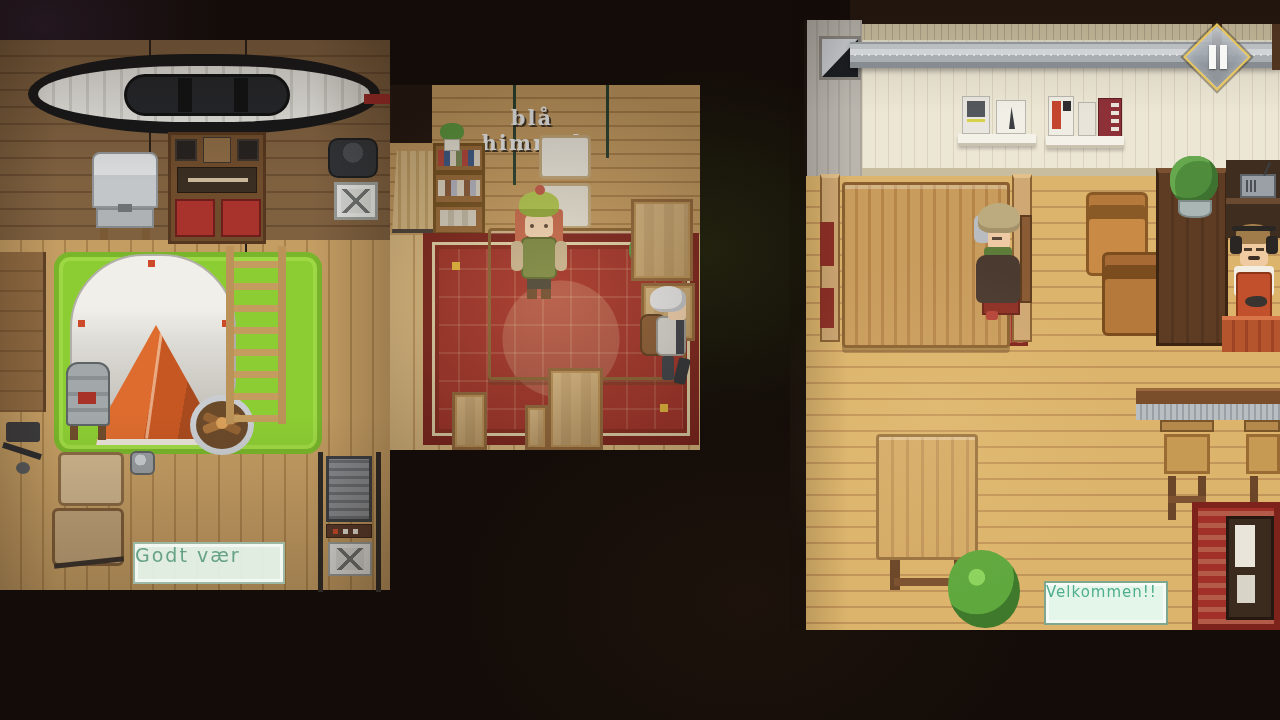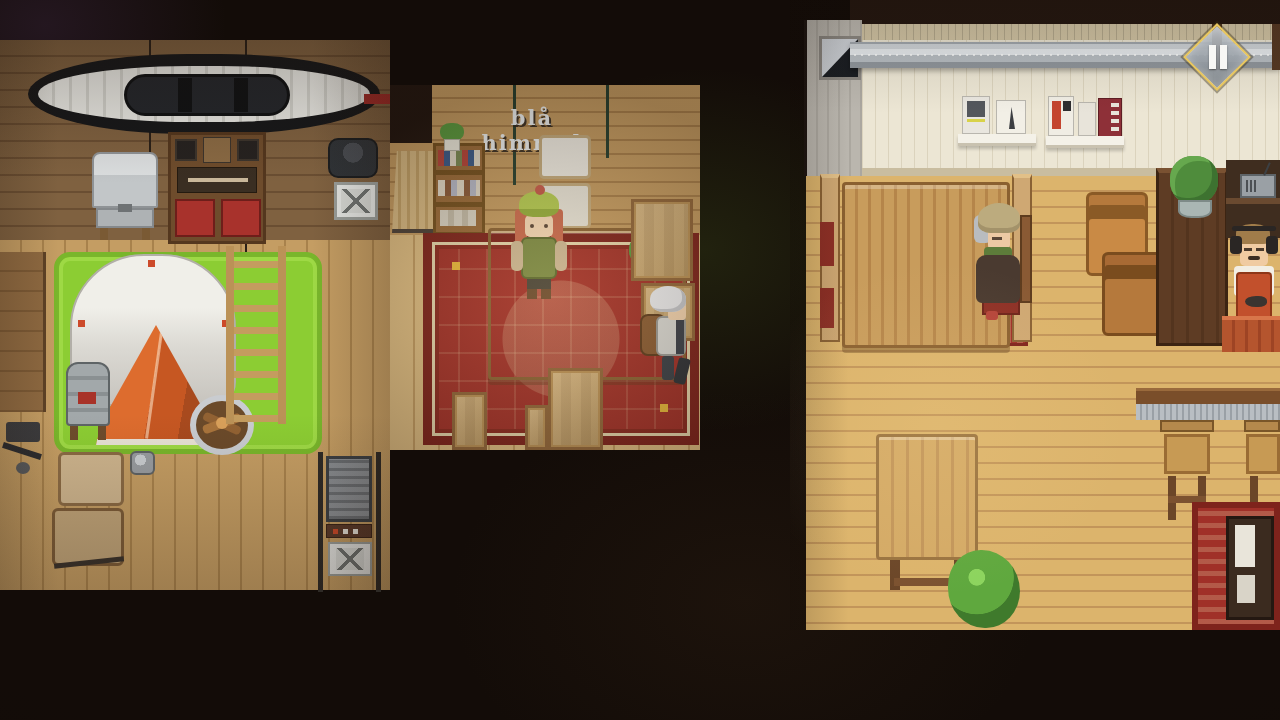--- a/index.html
+++ b/index.html
@@ -388,20 +388,22 @@
         <div class="e" style="left:8px;top:56px;width:18px;height:28px;background:#d9d4c8;"></div>
         <div class="e" style="left:28px;top:48px;width:14px;height:38px;background:repeating-linear-gradient(0deg,#8e2f26 0 4px,#c9a express 0 0),repeating-linear-gradient(0deg,#8e2f26 0 4px,#caa064 4px 8px);"></div>
       </div>
     </div>
     <div class="e slamp" style="left:464px;top:424px;width:50px;height:62px;"></div>
     <div class="e" style="left:0;top:0;width:490px;height:630px;background:radial-gradient(320px 280px at 30% 68%,rgba(255,225,160,0.12),transparent 60%),linear-gradient(180deg,rgba(18,10,5,0.16),transparent 18%),linear-gradient(90deg,rgba(18,10,5,0.2),transparent 12%);pointer-events:none;"></div>
   </div>
 
   <div class="e" style="left:0;top:0;width:1280px;height:720px;background:radial-gradient(140% 120% at 50% 45%,transparent 52%,rgba(16,9,5,0.42) 100%);pointer-events:none;"></div>
 
+  <div class="e bubble" style="left:133px;top:542px;width:152px;height:42px;background:rgba(228,242,232,0.95);border:2px solid #9db8a5;box-shadow:inset 0 0 0 3px rgba(255,255,255,0.6);color:#66a287;font-size:19px;letter-spacing:2px;"><span>Godt vær</span></div>
+  <div class="e bubble" style="left:1044px;top:581px;width:124px;height:44px;background:#e4f6ea;border:2px solid #7fa78d;box-shadow:inset 0 0 0 3px #f6fbf7;color:#4fae8d;font-size:15px;letter-spacing:1px;"><span>Velkommen!!</span></div>
 
   <div class="e" style="left:1186px;top:26px;width:62px;height:62px;cursor:pointer;">
     <div class="e" style="left:7px;top:7px;width:48px;height:48px;transform:rotate(45deg);background:linear-gradient(135deg,rgba(190,196,202,0.92),rgba(116,124,132,0.88));border:2px solid #e9c75e;box-shadow:0 0 0 2px rgba(55,45,18,0.4),inset 0 0 8px rgba(255,255,255,0.3);"></div>
     <div class="e" style="left:0;top:0;width:62px;height:62px;">
       <div class="e" style="left:23px;top:19px;width:7px;height:24px;background:#f7f7f5;box-shadow:0 1px 2px rgba(0,0,0,0.4);"></div>
       <div class="e" style="left:34px;top:19px;width:7px;height:24px;background:#f7f7f5;box-shadow:0 1px 2px rgba(0,0,0,0.4);"></div>
     </div>
   </div>
 
 </div>

